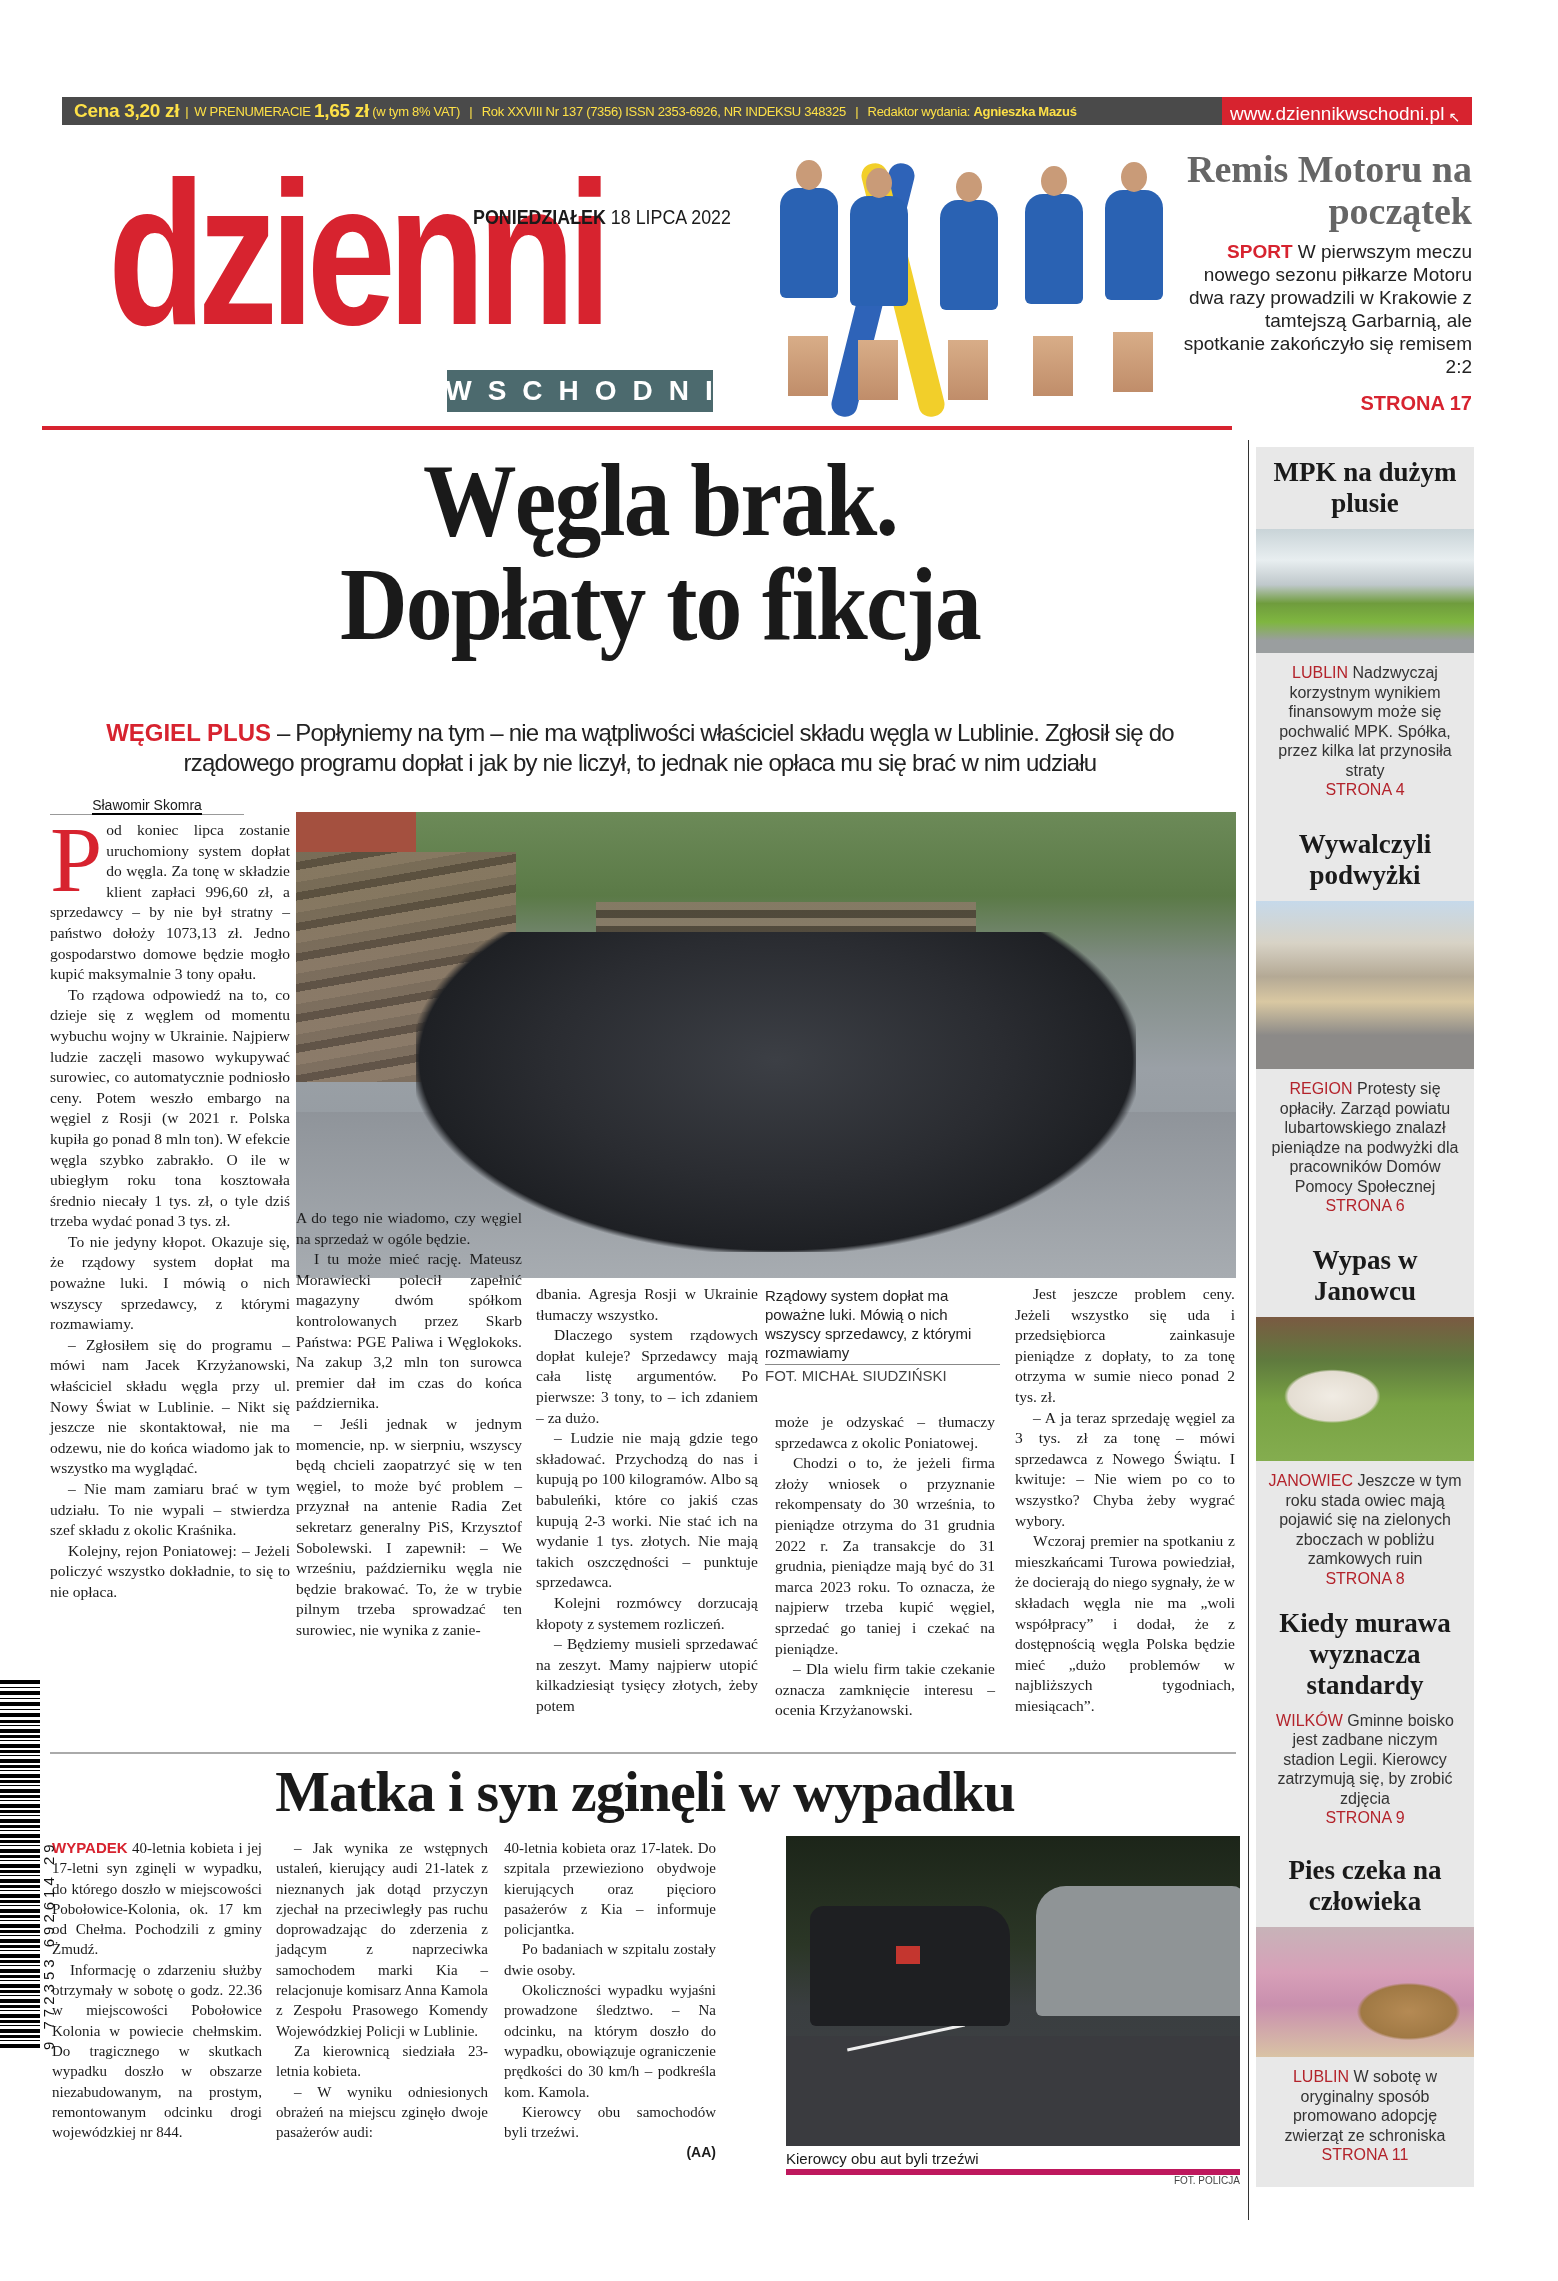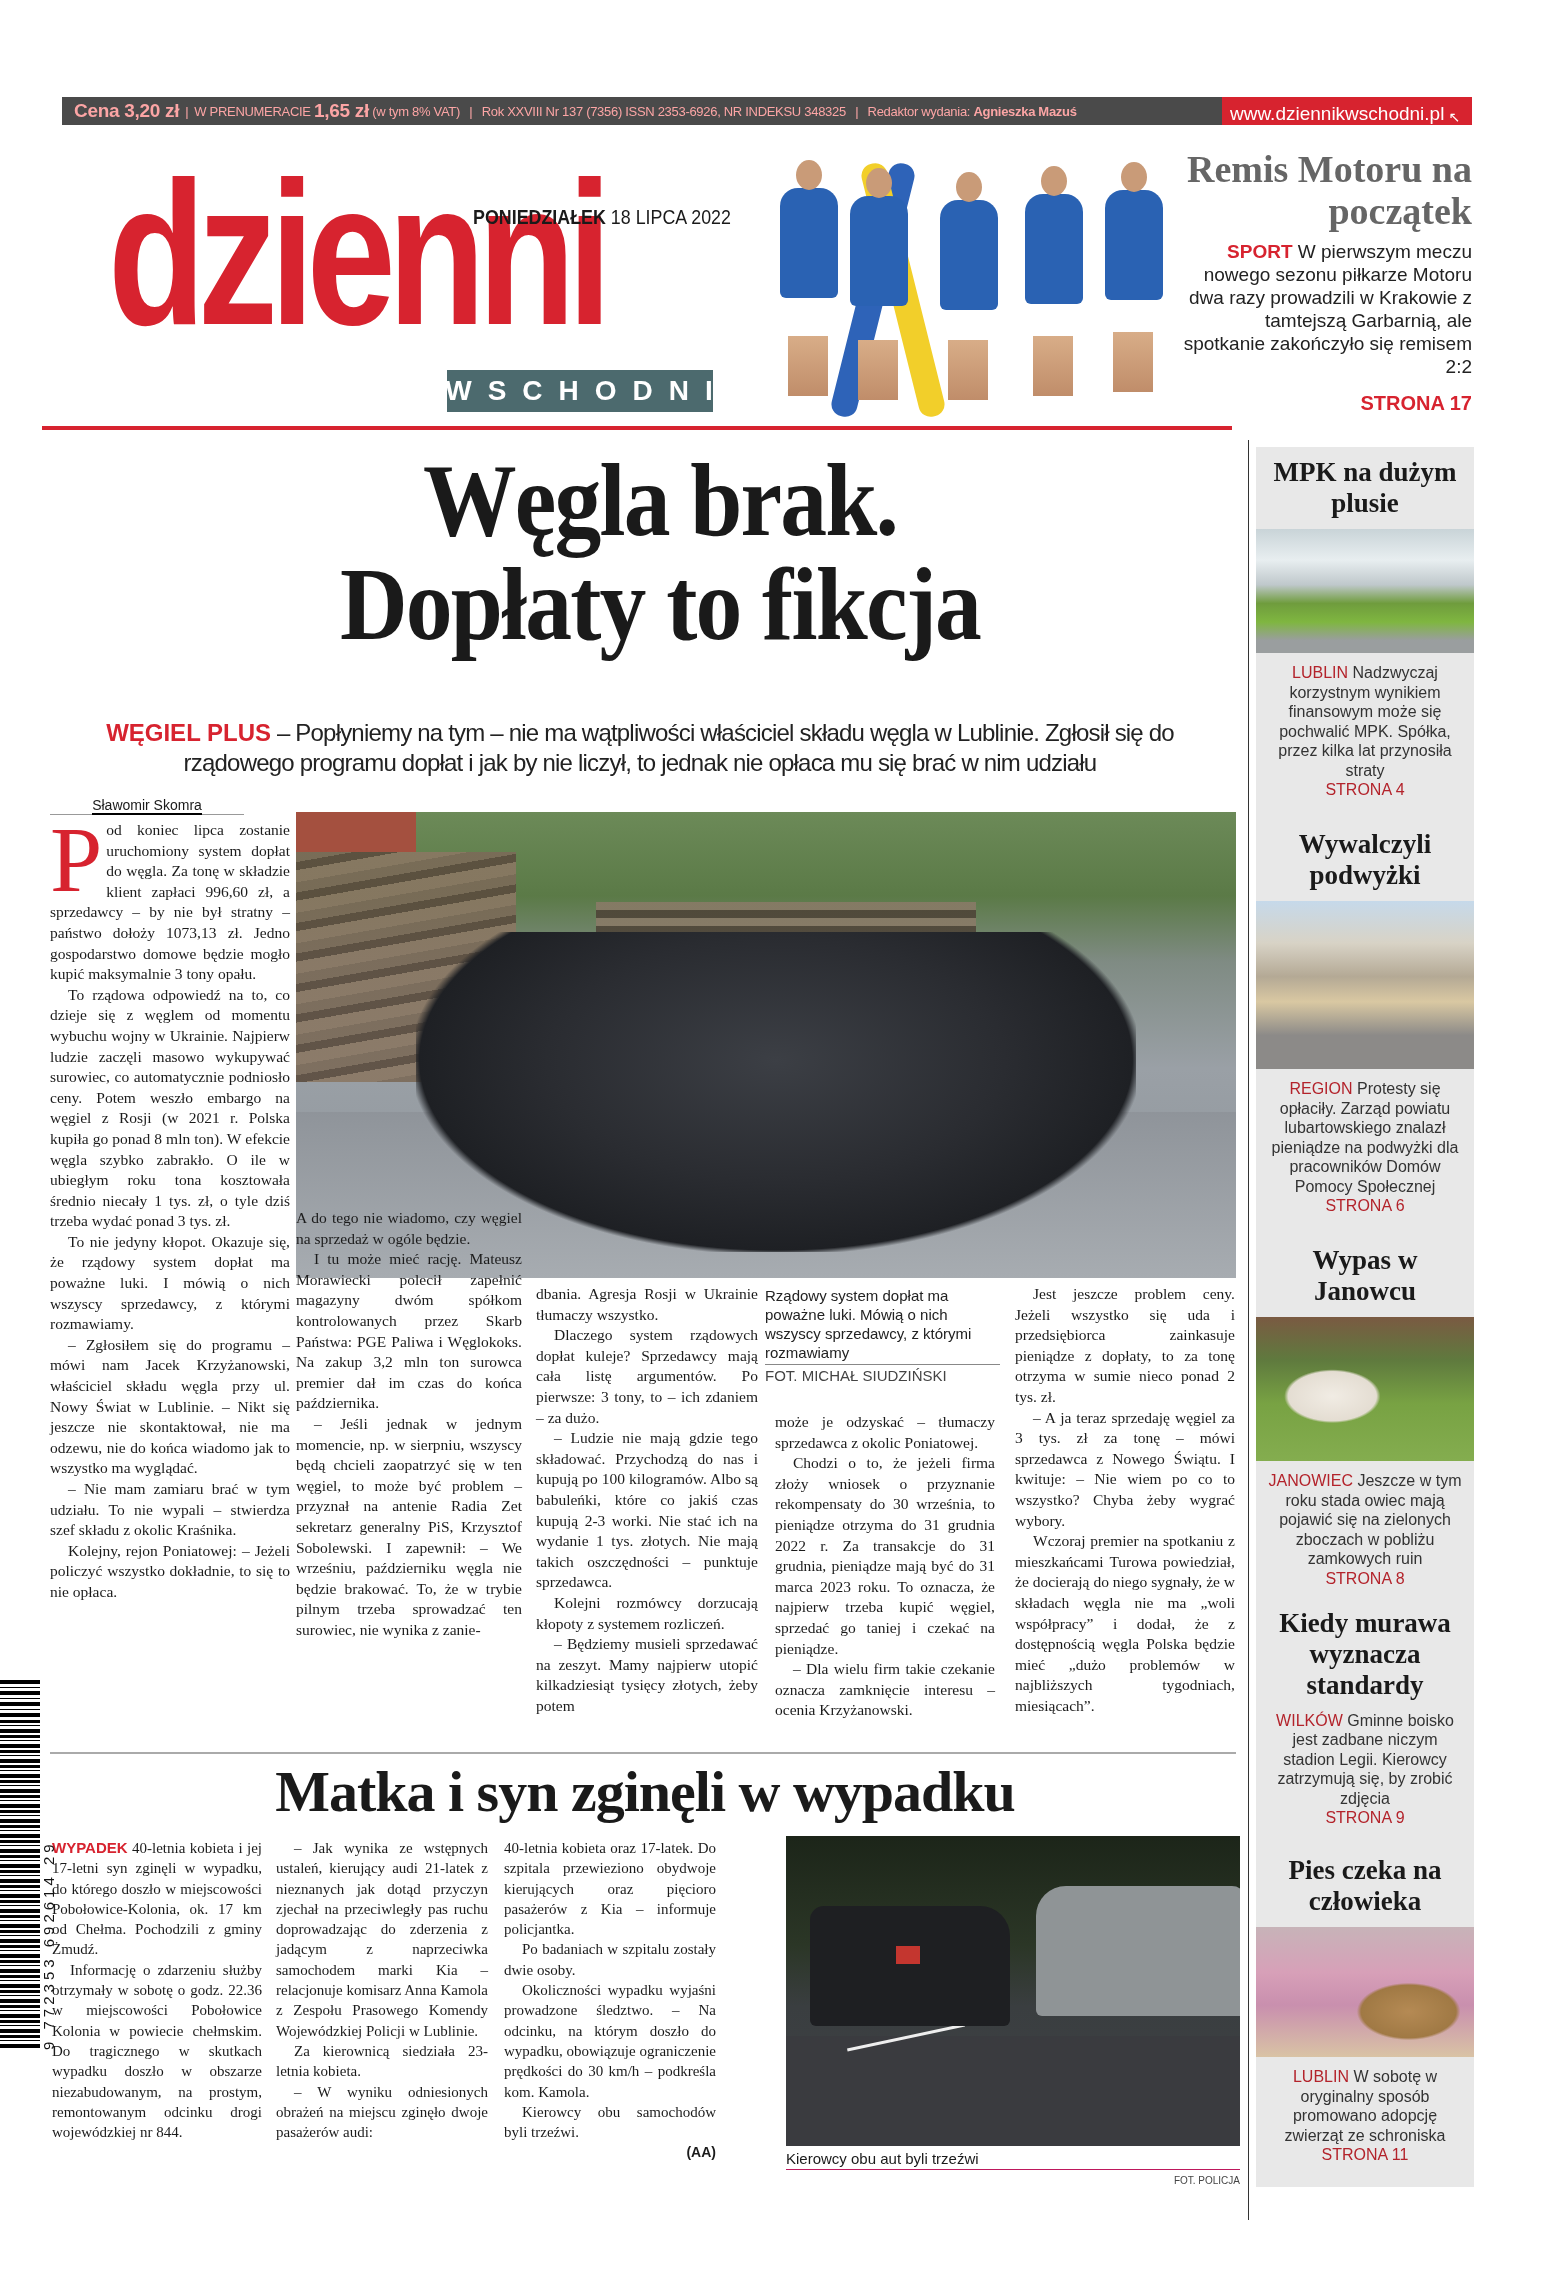--- a/index.html
+++ b/index.html
@@ -1,21 +1,21 @@
 <!DOCTYPE html>
 <html><head>
 <meta charset="utf-8">
 <style>
   * { box-sizing: border-box; margin: 0; padding: 0; }
   html, body { width: 1558px; height: 2281px; background: #fff; overflow: hidden; }
   body { position: relative; font-family: "Liberation Serif", serif; color: #1a1a1a; }
   .abs { position: absolute; }
 
   
-  .topbar { left: 62px; top: 97px; width: 1160px; height: 28px; background: #4a4a4a; color: #fca5a5;
+  .topbar { left: 62px; top: 97px; width: 1160px; height: 28px; background: #4a4a4a; color: #fde047;
     font-family: "Liberation Sans", sans-serif; font-size: 13px; display: flex; align-items: center;
     padding-left: 12px; white-space: nowrap; letter-spacing: -0.3px; }
   .topbar b.big { font-size: 19px; font-weight: bold; }
   .topbar .sep { margin: 0 6px; }
   .weblink { left: 1222px; top: 97px; width: 250px; height: 28px; background: #d7232f; color: #fff;
     font-family: "Liberation Sans", sans-serif; font-size: 19px; display: flex; align-items: flex-end; padding-left: 8px;
     clip-path: polygon(0 0, 100% 0, 100% 100%, 0 100%); }
   .weblink-arrow { margin-left: 4px; font-size: 14px; }
 
   
@@ -83,21 +83,21 @@
   .hr-grey { left: 50px; top: 1752px; width: 1186px; height: 2px; background: #aaa; }
   .headline2 { left: 60px; top: 1757px; width: 1170px; text-align: center; font-family: "Liberation Serif", serif;
     font-weight: bold; font-size: 58px; line-height: 70px; letter-spacing: -1px; }
   .crash-photo { left: 786px; top: 1836px; width: 454px; height: 310px; overflow: hidden;
     background: linear-gradient(180deg, #1c2519 0%, #2b3626 35%, #3a3e40 55%, #3f4246 100%); }
   .crash-photo .car1 { position: absolute; left: 24px; top: 70px; width: 200px; height: 120px; background: #1e1f22; border-radius: 14px 30px 6px 6px; }
   .crash-photo .light { position: absolute; left: 110px; top: 110px; width: 24px; height: 18px; background: #c4362f; }
   .crash-photo .car2 { position: absolute; left: 250px; top: 50px; width: 210px; height: 130px; background: #8f9496; border-radius: 30px 14px 6px 6px; }
   .crash-photo .road2 { position: absolute; left: 0; top: 200px; width: 454px; height: 110px; background: #3a3b3f; }
   .crash-photo .line { position: absolute; left: 60px; top: 200px; width: 120px; height: 3px; background: #eee; transform: rotate(-12deg); }
-  .crash-caption { left: 786px; top: 2150px; width: 454px; font-family: "Liberation Sans", sans-serif; font-size: 15px; border-bottom: 1px solid #be185d; padding-bottom: 2px; }
+  .crash-caption { left: 786px; top: 2150px; width: 454px; font-family: "Liberation Sans", sans-serif; font-size: 15px; border-bottom: 6px solid #be185d; padding-bottom: 2px; }
   .crash-credit { left: 786px; top: 2175px; width: 454px; text-align: right; font-family: "Liberation Sans", sans-serif; font-size: 10px; color: #444; }
   .author-sign { font-family: "Liberation Sans", sans-serif; font-weight: bold; text-align: right; font-size: 14px; }
 
   
   .side-rule { left: 1248px; top: 440px; width: 1px; height: 1780px; background: #333; }
   .sidebar { left: 1256px; top: 447px; width: 218px; height: 1740px; background: #e8e8e8; }
   .sb-item { text-align: center; }
   .sb-title { font-family: "Liberation Serif", serif; font-weight: bold; font-size: 27px; line-height: 31px; color: #1a1a1a; padding: 10px 6px 6px; }
   .sb-img { width: 218px; height: 124px; margin-top: 4px; }
   .sb-text { font-family: "Liberation Sans", sans-serif; font-size: 16px; line-height: 19.5px; color: #333; padding: 10px 10px 0; }

